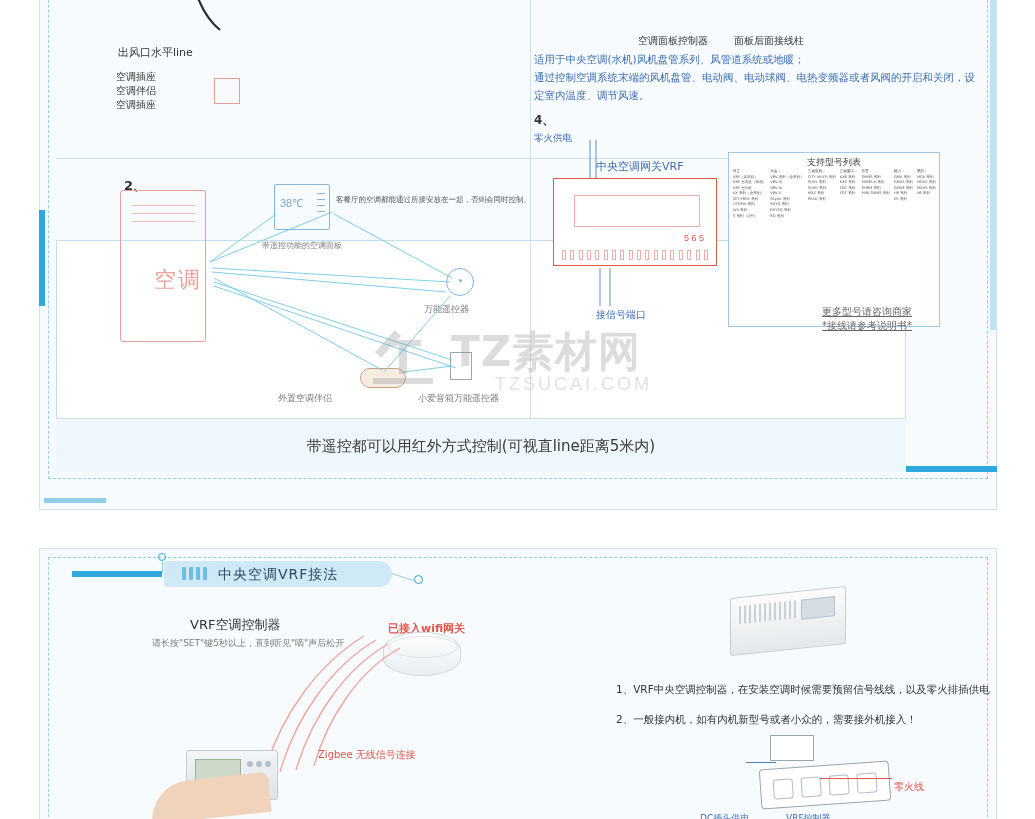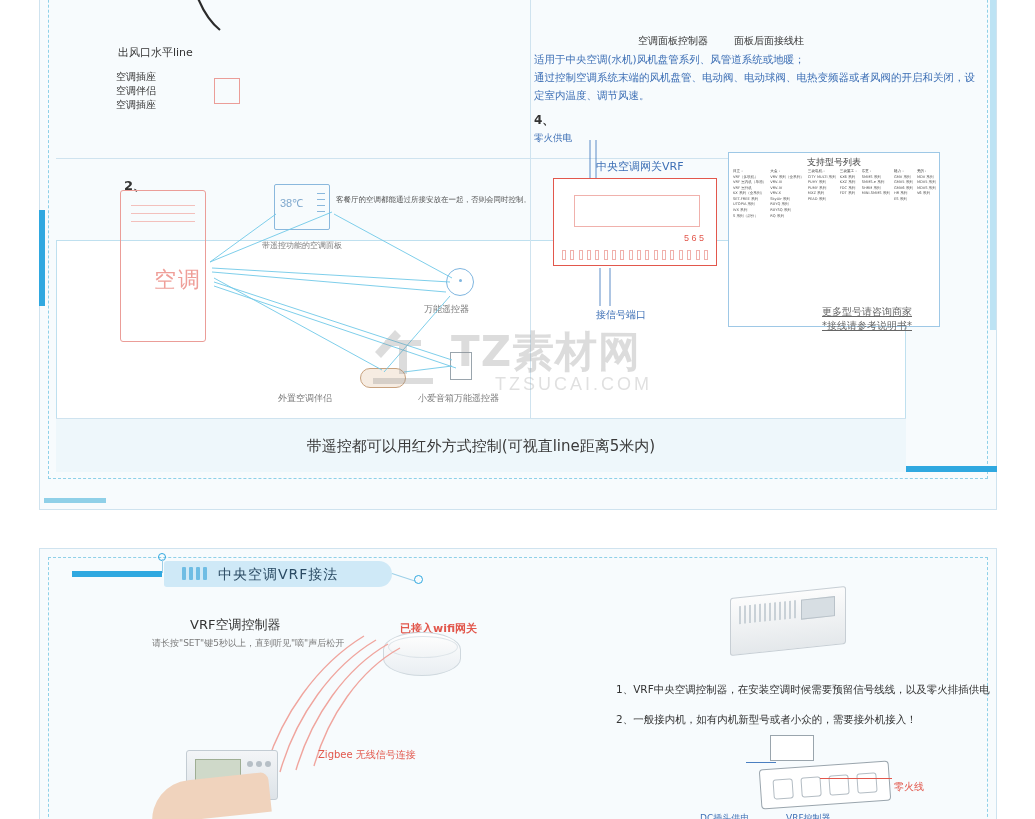--- a/index.html
+++ b/index.html
@@ -628,21 +628,21 @@
     <div id="p2-title">中央空调VRF接法</div>
     <div id="p2-circle-l"></div>
     <div id="p2-line"></div>
     <div id="p2-line-r"></div>
     <div id="p2-circle-r"></div>
   </div>
 
   <div class="t cn" style="left:190px; top:616px; font-size:13px; color:#333;">VRF空调控制器</div>
   <div class="t cn gray" style="left:152px; top:637px; font-size:9px;">请长按"SET"键5秒以上，直到听见"嘀"声后松开</div>
 
-  <div class="t cn red" style="left:388px; top:622px; font-size:11px; font-weight:bold;margin-left:12px;">已接入wifi网关</div>
+  <div class="t cn red" style="left:388px; top:622px; font-size:11px; font-weight:bold;">已接入wifi网关</div>
   <div id="zigbee-hub">
       <div class="top"></div>
     </div>
 
   <svg id="wifi-arcs" width="180" height="170">
     <g fill="none" stroke="#f0a59e" stroke-width="1.4">
       <path d="M150 28 C 110 50, 78 96, 64 146"></path>
       <path d="M138 24 C 96 48, 62 96, 46 150"></path>
       <path d="M126 20 C 82 46, 46 96, 30 152"></path>
       <path d="M114 16 C 68 44, 30 96, 14 154"></path>

